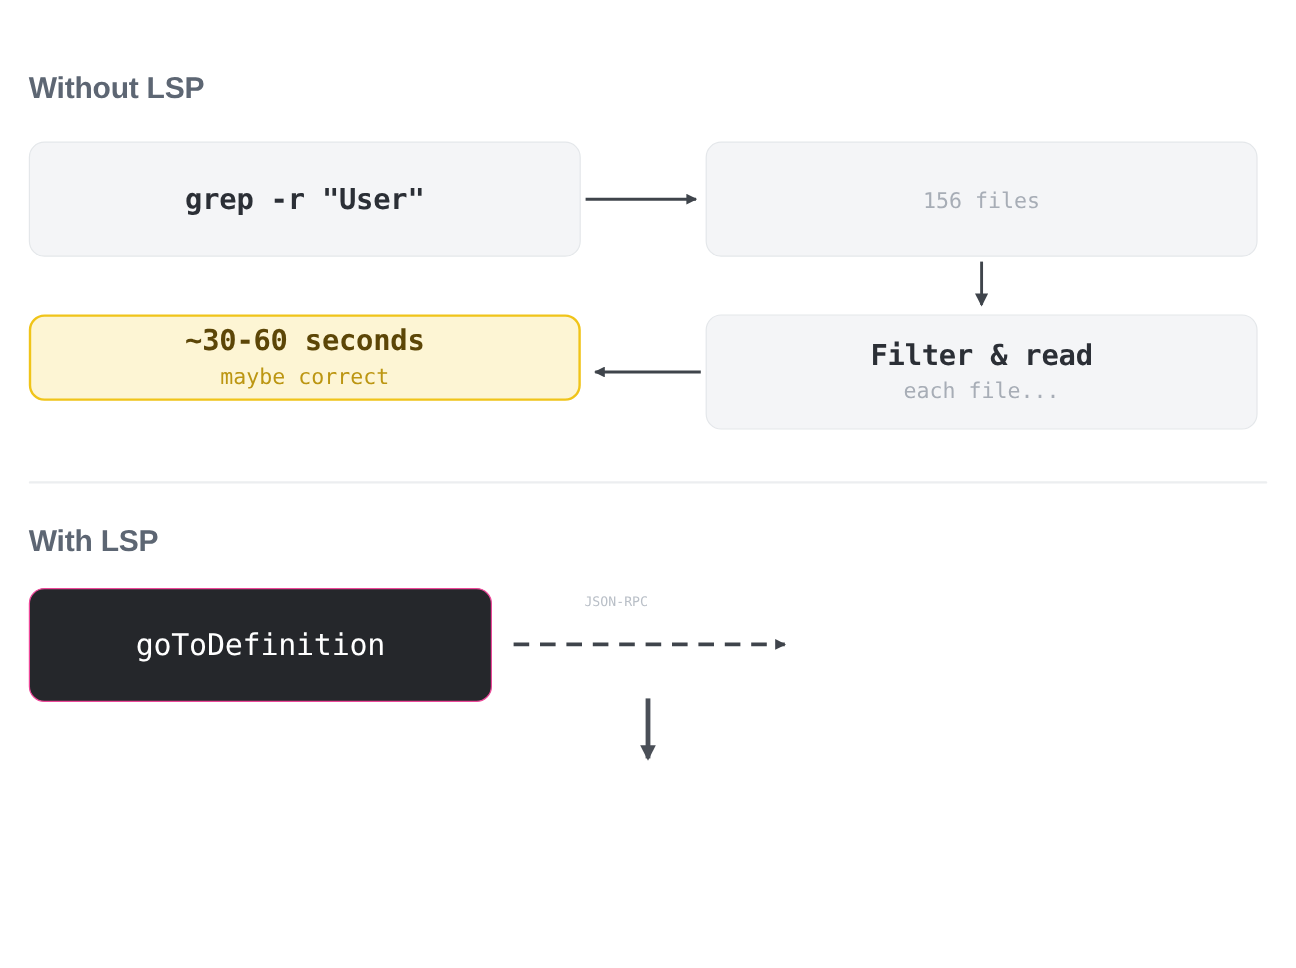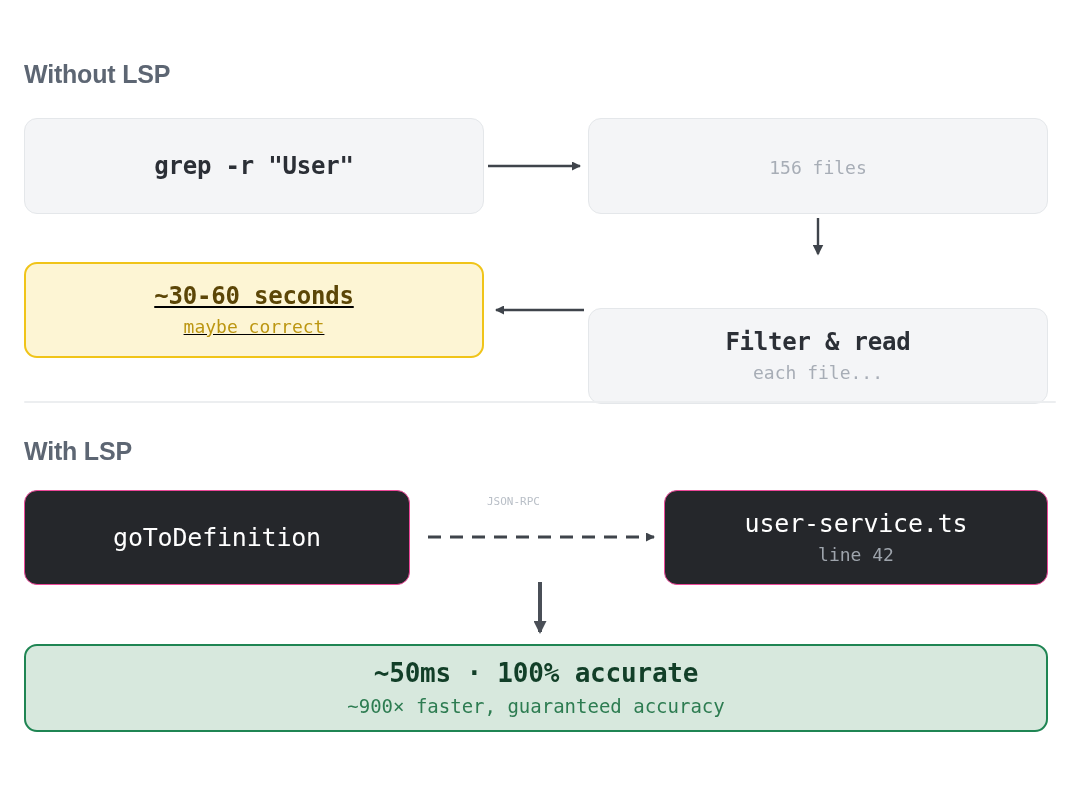--- a/index.html
+++ b/index.html
@@ -100,22 +100,22 @@
   .node.success {
     background: #d7e8dd;
     border: 2px solid #1f8553;
   }
   .node.success .main { color: #123f28; }
   .node.success .sub  { color: #2d7c51; }
 
   
   #node-grep          { left: 24px;  top: 118px; width: 460px; height: 96px; }
   #node-matches       { left: 588px; top: 118px; width: 460px; height: 96px; }
-  #node-filter        { left: 588px; top: 262px; width: 460px; height: 96px; margin-top: 46px; }
-  #node-timing        { left: 24px;  top: 262px; width: 460px; height: 96px; text-decoration: underline; }
+  #node-filter        { left: 588px; top: 262px; width: 460px; height: 96px; }
+  #node-timing        { left: 24px;  top: 262px; width: 460px; height: 72px; }
   #node-goto          { left: 24px;  top: 490px; width: 386px; height: 95px; }
   #node-file          { left: 664px; top: 490px; width: 384px; height: 95px; }
   #node-result        { left: 24px;  top: 644px; width: 1024px; height: 88px; }
 
   #node-goto .main { font-size: 25px; font-weight: 400; }
   #node-file .main { font-size: 25px; font-weight: 400; }
   #node-file .sub  { font-size: 18px; }
   #node-result .main { font-size: 26px; }
   #node-result .sub  { font-size: 19px; margin-top: 6px; }
 
@@ -166,29 +166,21 @@
   <div class="divider"></div>
 
   <div class="section-title" id="title-with">With LSP</div>
 
   <div class="node dark" id="node-goto">
     <div class="main">goToDefinition</div>
   </div>
 
   <div class="edge-label" id="label-jsonrpc">JSON-RPC</div>
 
-  <div class="node dark" id="node-file">
-    <div class="main">user-service.ts</div>
-    <div class="sub">line 42</div>
-  </div>
-
-  <div class="node success" id="node-result">
-    <div class="main">~50ms · 100% accurate</div>
-    <div class="sub">~900× faster, guaranteed accuracy</div>
-  </div>
+
 
   <svg class="connectors" viewBox="0 0 1080 807">
     <defs>
       <marker id="arrow-right" markerWidth="9" markerHeight="9" refX="8" refY="4.5" orient="auto" markerUnits="userSpaceOnUse">
         <path d="M0,0 L9,4.5 L0,9 z" fill="#3f444b"></path>
       </marker>
       <marker id="arrow-left" markerWidth="9" markerHeight="9" refX="8" refY="4.5" orient="auto" markerUnits="userSpaceOnUse">
         <path d="M0,0 L9,4.5 L0,9 z" fill="#3f444b"></path>
       </marker>
       <marker id="arrow-down" markerWidth="11" markerHeight="11" refX="9.5" refY="5.5" orient="auto" markerUnits="userSpaceOnUse">

